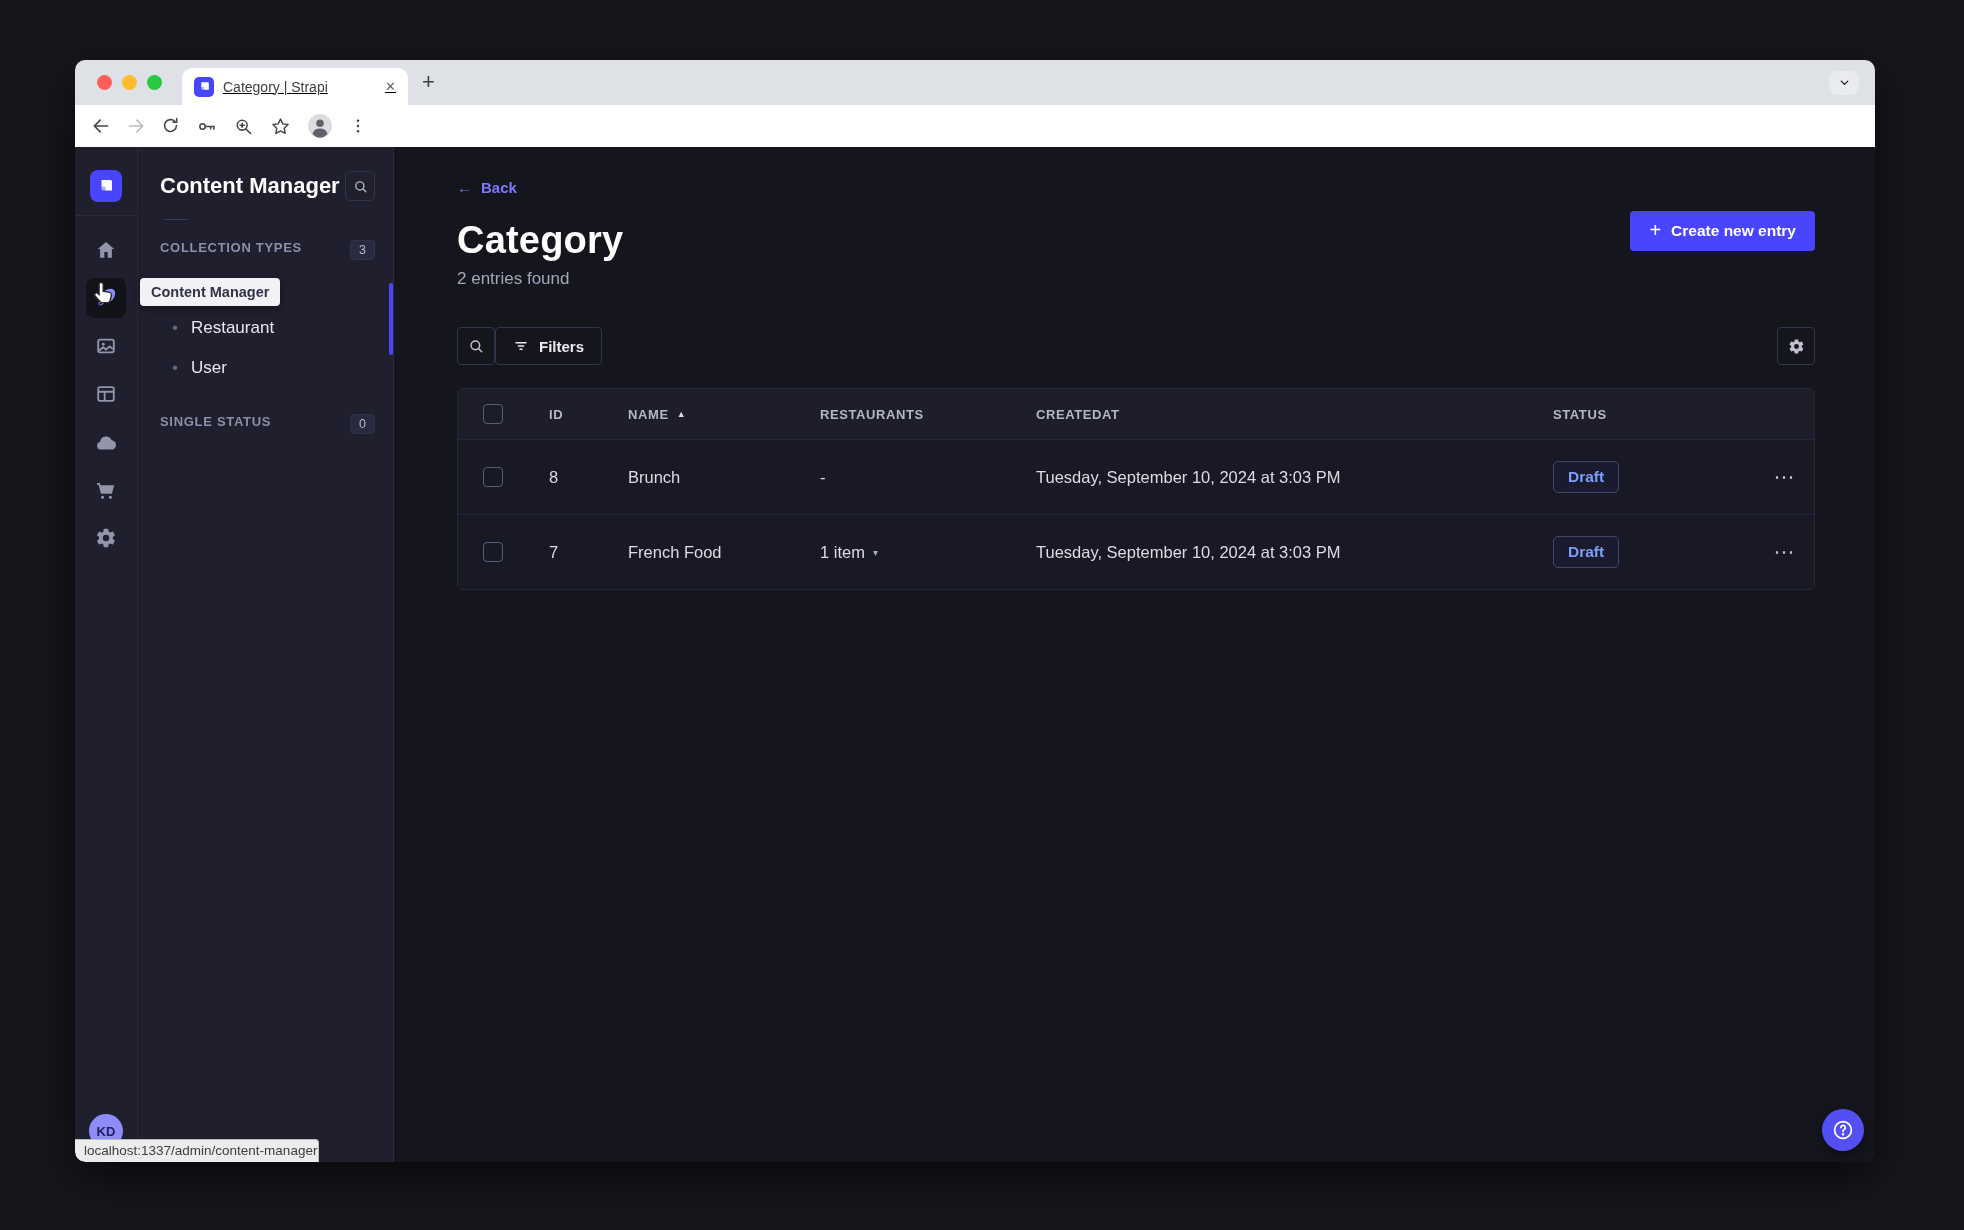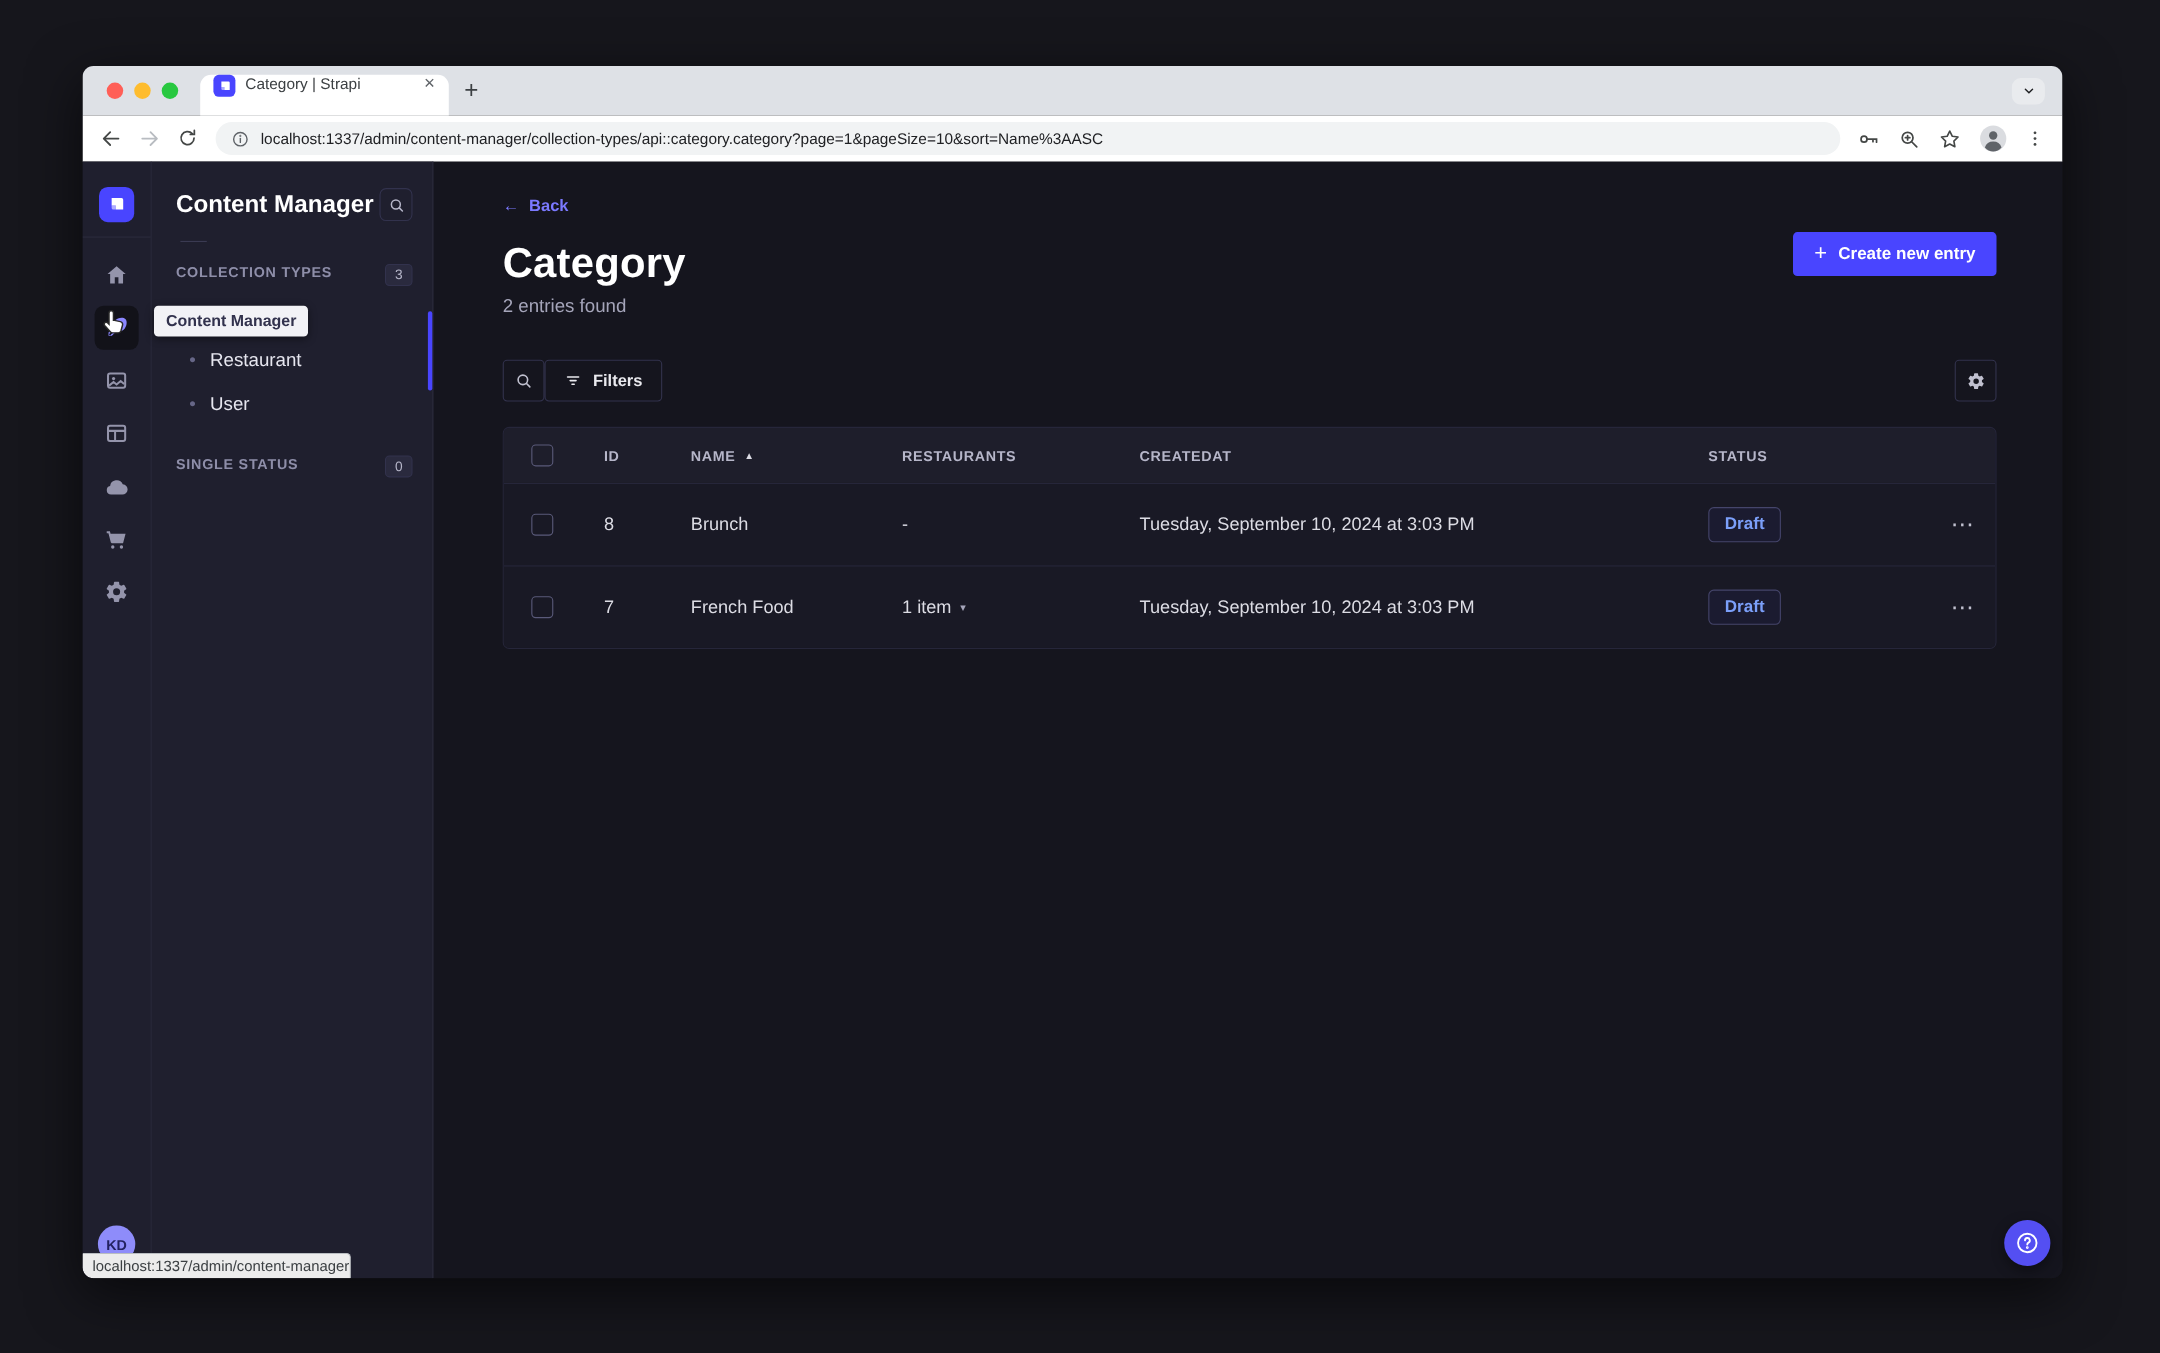--- a/index.html
+++ b/index.html
@@ -9,21 +9,21 @@
   .window { position:absolute; left:75px; top:60px; width:1800px; height:1102px;
             border-radius:10px; overflow:hidden; box-shadow:0 14px 48px rgba(0,0,0,.6);
             display:flex; flex-direction:column; }
 
   
   .tabstrip { height:45px; background:#dee1e6; display:flex; align-items:center; flex:0 0 auto; }
   .traffic { display:flex; gap:10px; margin-left:22px; }
   .traffic span { width:15px; height:15px; border-radius:50%; display:block; }
   .t-red{background:#ff5f57;} .t-yel{background:#febc2e;} .t-grn{background:#28c840;}
   .tab { margin-left:20px; align-self:flex-end; width:226px; height:37px; background:#fff;
-         border-radius:10px 10px 0 0; display:flex; align-items:flex-start; padding:0 12px; gap:9px; }
+         border-radius:10px 10px 0 0; display:flex; align-items:center; padding:0 12px; gap:9px;text-decoration:underline; }
   .favicon { width:20px; height:20px; border-radius:5px; background:#4945ff; display:flex; align-items:center; justify-content:center; flex:0 0 auto; }
   .tab-title { font-size:14px; color:#3c4043; white-space:nowrap; overflow:hidden; flex:1; }
   .tab-close { font-size:13px; color:#5f6368; cursor:default; }
   .newtab { margin-left:14px; font-size:22px; color:#3c4043; line-height:1; padding-bottom:2px; }
   .tabsearch { margin-left:auto; margin-right:16px; width:30px; height:24px; border-radius:8px;
                background:#e9ebee; display:flex; align-items:center; justify-content:center; color:#202124; }
 
   .toolbar { height:42px; background:#ffffff; display:flex; align-items:center; padding:0 16px; gap:15px; flex:0 0 auto; }
   .navic { width:20px; height:20px; color:#444746; flex:0 0 auto; }
   .navic.disabled { color:#b8bcc1; }
@@ -150,30 +150,20 @@
       <svg width="20" height="20" viewBox="0 0 24 24" fill="none" stroke="currentColor" stroke-width="2" stroke-linecap="round" stroke-linejoin="round">
           <path d="M4 12h15M13 5l7 7-7 7"></path>
         </svg>
     </span>
     <span class="navic">
       <svg width="19" height="19" viewBox="0 0 24 24" fill="none" stroke="currentColor" stroke-width="2" stroke-linecap="round">
           <path d="M19.5 12a7.5 7.5 0 1 1-2.1-5.2"></path>
           <path d="M19.8 3.2v4.6h-4.6"></path>
         </svg>
     </span>
-    <div class="urlbar">
-      <span>
-        <svg width="17" height="17" viewBox="0 0 24 24" fill="none" stroke="#5f6368" stroke-width="1.8" stroke-linecap="round">
-            <circle cx="12" cy="12" r="8.6"></circle>
-            <path d="M12 11.2v5"></path>
-            <circle cx="12" cy="7.8" r=".4" fill="#5f6368"></circle>
-          </svg>
-      </span>
-      <span class="urltext">localhost:1337/admin/content-manager/collection-types/api::category.category?page=1&amp;pageSize=10&amp;sort=Name%3AASC</span>
-    </div>
     <div class="tool-right">
       <span>
         <svg width="21" height="21" viewBox="0 0 24 24" fill="none" stroke="#444746" stroke-width="1.8" stroke-linecap="round">
             <circle cx="7.5" cy="12" r="3.1"></circle>
             <path d="M10.6 12H20.5v3.2M16.8 12v2.6"></path>
           </svg>
       </span>
       <span>
         <svg width="21" height="21" viewBox="0 0 24 24" fill="none" stroke="#444746" stroke-width="1.8" stroke-linecap="round">
             <circle cx="10.5" cy="10.5" r="5.6"></circle>

